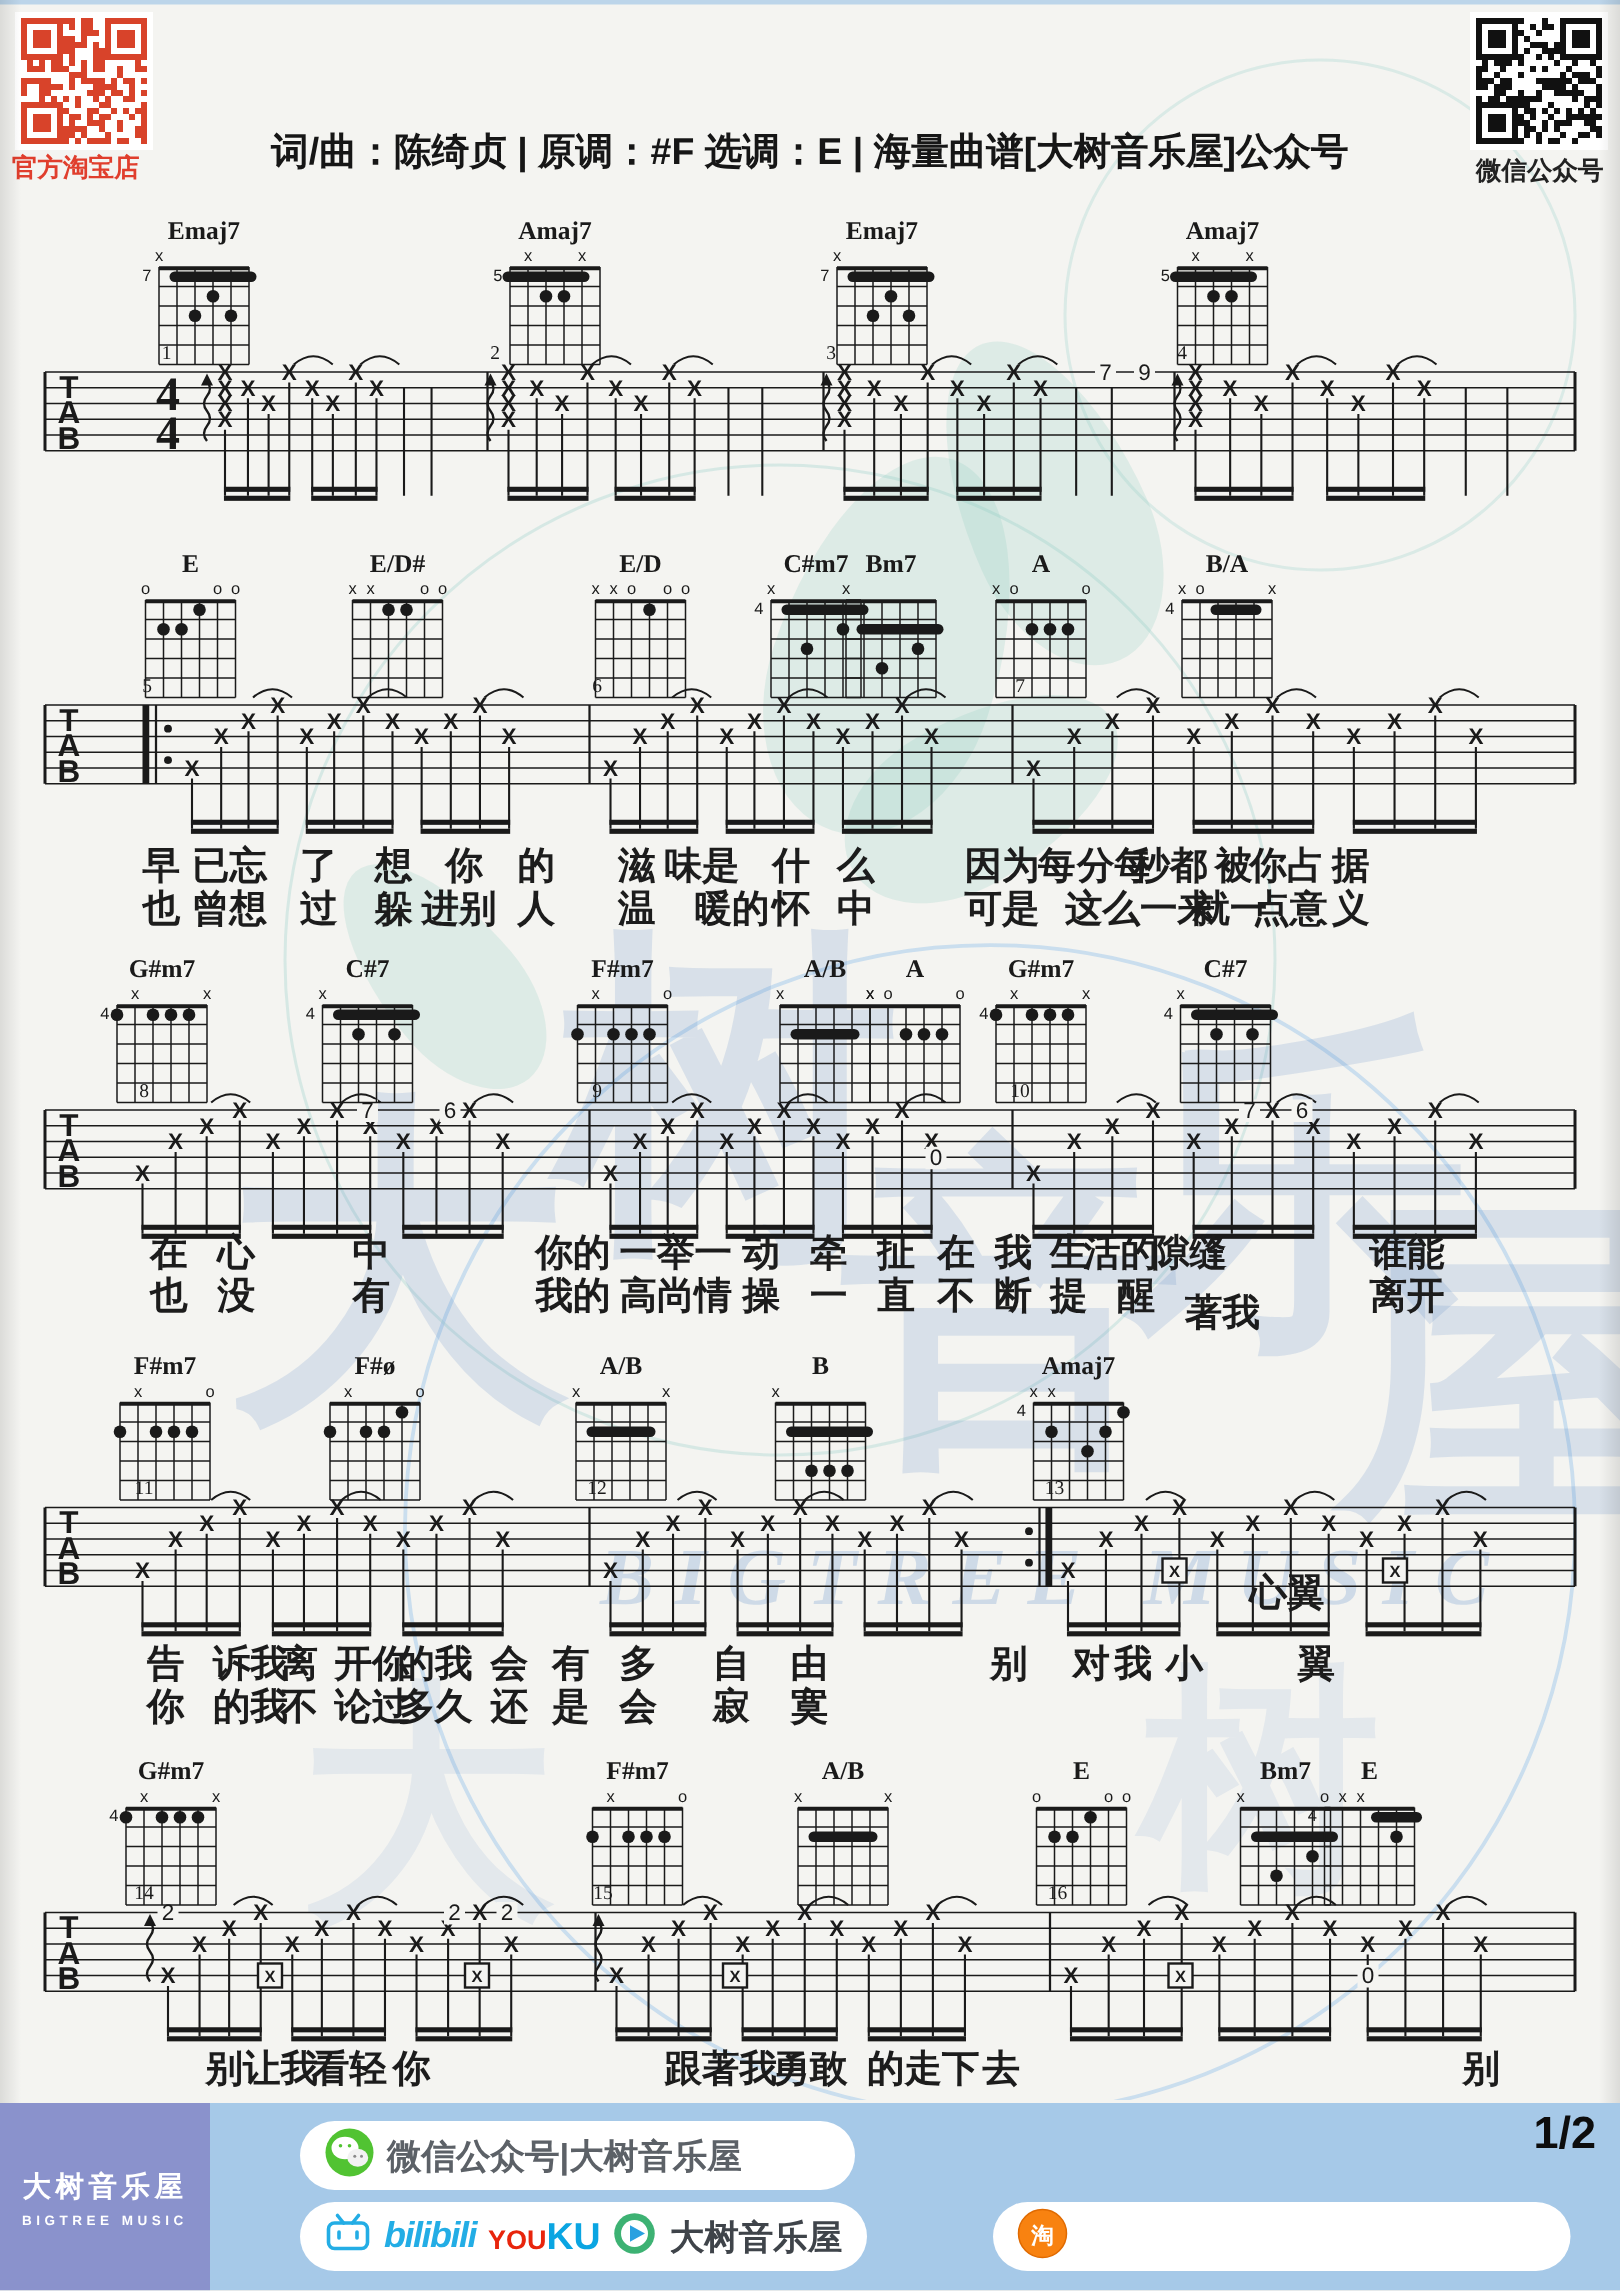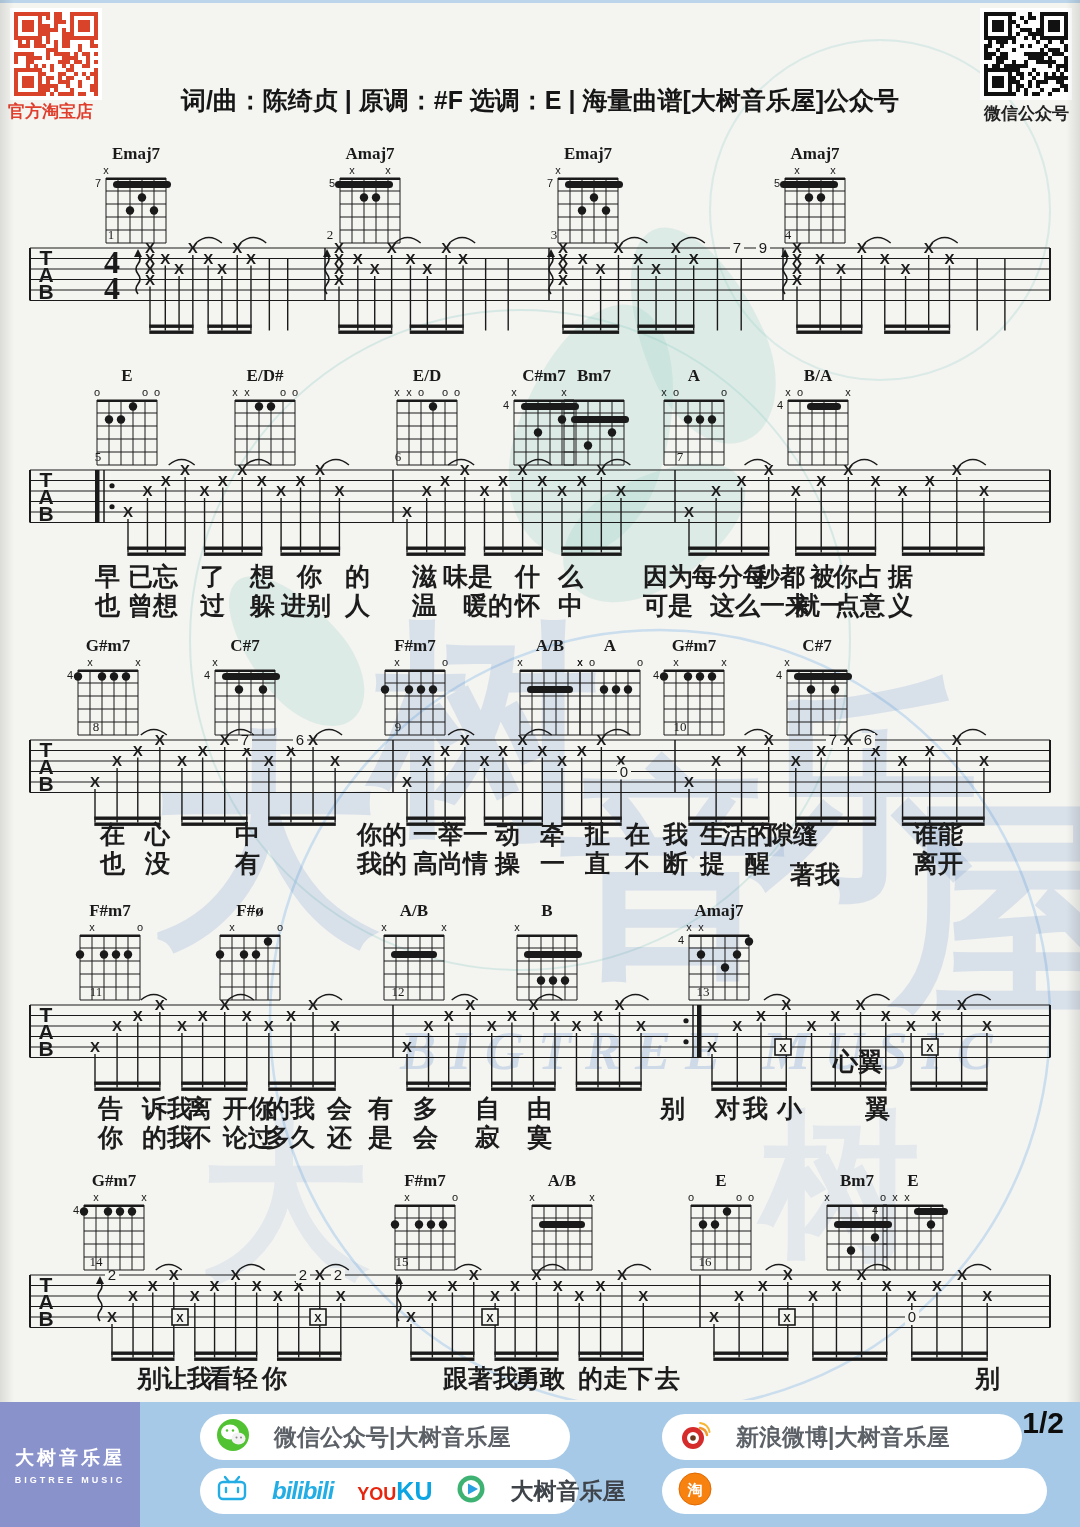--- a/index.html
+++ b/index.html
@@ -19,21 +19,21 @@
   .wm-latin{position:absolute;font-size:54px;letter-spacing:14px;font-style:italic;
             color:rgba(120,160,210,0.30);font-family:"Liberation Serif",serif;font-weight:700;}
   .leaf{position:absolute;border-radius:50% 50% 50% 50%/60% 60% 40% 40%;background:rgba(140,205,190,0.22);}
   .lyric{position:absolute;font-size:25px;font-weight:700;color:#1c1c1c;white-space:nowrap;z-index:3;}
   .footer{position:absolute;left:0;top:1402px;width:1080px;height:125px;background:#a6c9e8;z-index:6;}
   .brand{position:absolute;left:0;top:0;width:140px;height:125px;background:#8a92cc;
          display:flex;flex-direction:column;justify-content:center;align-items:center;color:#fff;}
   .brand-name{font-size:19px;font-weight:800;letter-spacing:3px;}
   .brand-sub{font-size:9px;letter-spacing:3px;margin-top:4px;font-weight:700;}
   .pill{position:absolute;height:46px;background:#fff;border-radius:23px;display:flex;
-        align-items:center;padding:0 16px;gap:24px;box-sizing:border-box;}
+        align-items:center;padding:0 16px;gap:8px;box-sizing:border-box;}
   .pill-text{font-size:23px;font-weight:700;color:#5c6167;white-space:nowrap;}
   .bili-word{font-size:24px;font-weight:800;font-style:italic;color:#23ade5;letter-spacing:-1px;}
   .youku-you{font-size:18px;font-weight:800;color:#e8250c;}
   .youku-ku{font-size:25px;font-weight:800;color:#0aa5e2;}
   .page-ind{position:absolute;right:16px;top:1406px;font-size:30px;font-weight:700;color:#0d0d0d;z-index:7;}
   svg text{user-select:none;}
 </style>
 </head>
 <body>
 
@@ -1742,32 +1742,20 @@
       <span>
         <svg width="30" height="30" viewBox="0 0 30 30">
           <circle cx="15" cy="15" r="13.5" fill="#3db273"></circle>
           <circle cx="15" cy="15" r="9" fill="#fff"></circle>
           <polygon points="12,9.5 22,15 12,20.5" fill="#2aa0e0"></polygon>
         </svg>
       </span>
       <span class="pill-text" style="color:#3f444a;">大树音乐屋</span>
     </div>
 
-    <div class="pill" style="left:662px;top:12px;width:360px;">
-      <span>
-        <svg width="34" height="34" viewBox="0 0 34 34">
-          <circle cx="15" cy="20" r="11" fill="#d52b2b"></circle>
-          <circle cx="15" cy="20" r="6" fill="#ffffff"></circle>
-          <circle cx="15" cy="20" r="2.8" fill="#6b3a1f"></circle>
-          <path d="M22 10 q6 1 7 7" fill="none" stroke="#f29a2e" stroke-width="2.4" stroke-linecap="round"></path>
-          <path d="M23 4 q10 1.5 11.5 11" fill="none" stroke="#f7b733" stroke-width="2.4" stroke-linecap="round" transform="scale(0.82) translate(4,2)"></path>
-        </svg>
-      </span>
-      <span class="pill-text">新浪微博|大树音乐屋</span>
-    </div>
 
     <div class="pill" style="left:662px;top:66px;width:385px;">
       <span>
         <svg width="34" height="34" viewBox="0 0 34 34">
           <circle cx="17" cy="17" r="16" fill="#f88210"></circle>
           <circle cx="17" cy="17" r="16" fill="none" stroke="#e06a00" stroke-width="1"></circle>
           <text x="17" y="23" text-anchor="middle" font-size="15" font-weight="bold" fill="#fff" font-family="Liberation Sans, sans-serif">淘</text>
         </svg>
       </span>
     </div>

